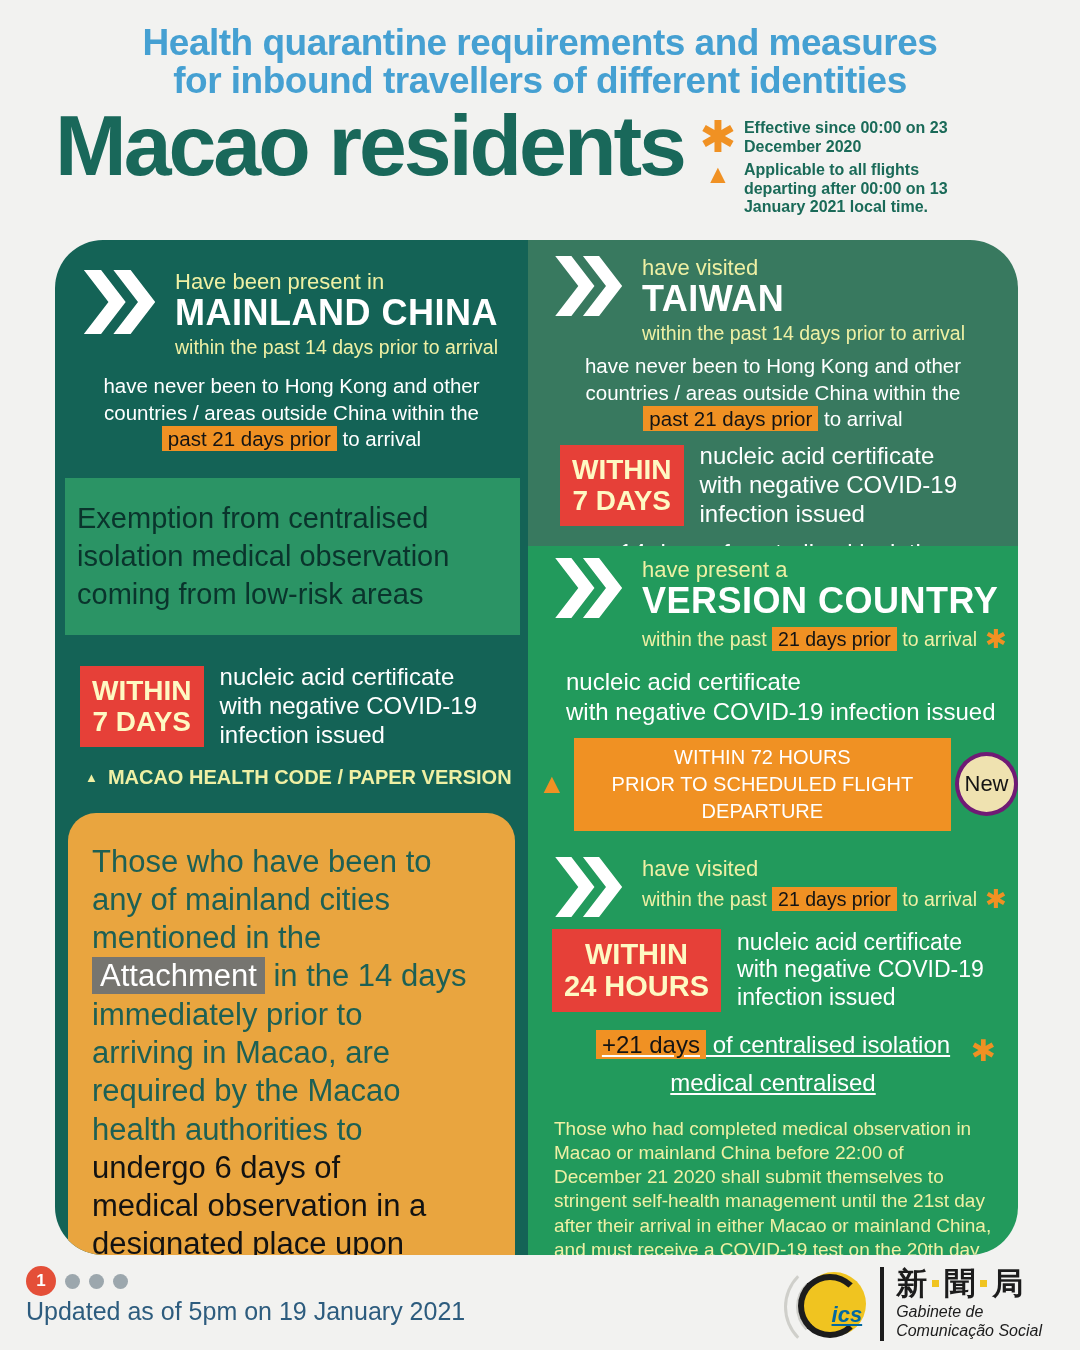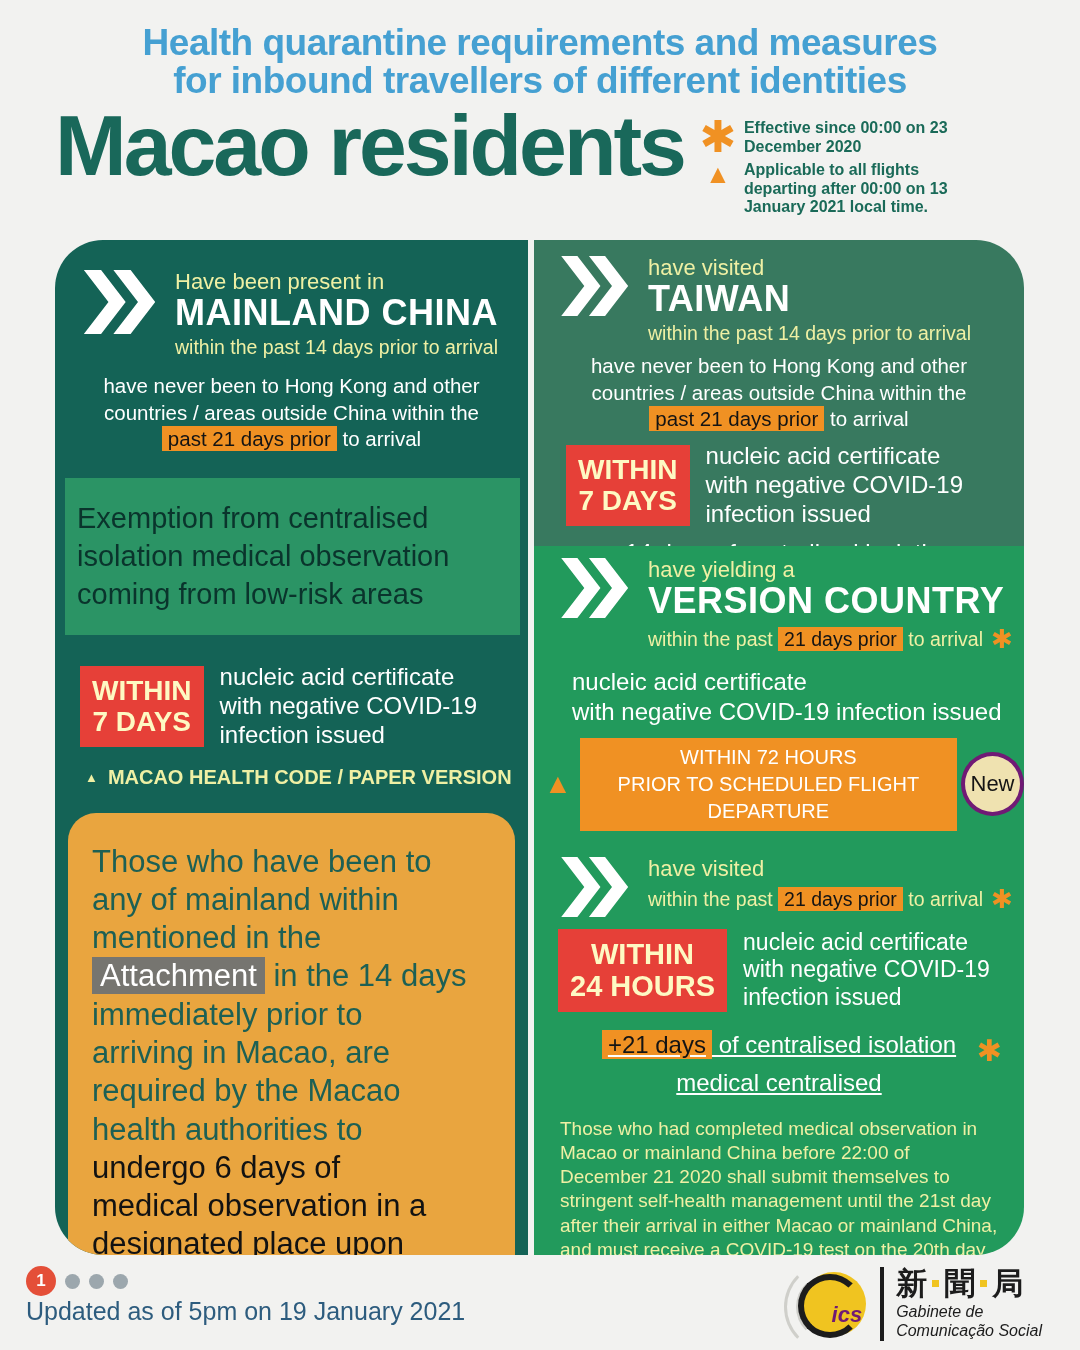--- a/index.html
+++ b/index.html
@@ -12,21 +12,21 @@
   .title-row { display:flex; margin:4px 0 0 55px; }
   .page-title { margin:0; font-size:86px; line-height:0.95; font-weight:bold; color:#19685a; letter-spacing:-3px; }
   .header-notes { margin-left:14px; margin-top:14px; width:280px; }
   .note { display:flex; align-items:flex-start; margin-bottom:4px; }
   .note-marker { color:#f09123; flex:0 0 40px; text-align:center; }
   .note-marker.asterisk { font-size:44px; line-height:0.8; }
   .note-marker.triangle { font-size:26px; line-height:1; }
   .note-text { color:#1a6a58; font-weight:bold; font-size:16px; line-height:1.18;margin-left:6px; }
 
   
-  .columns { position:absolute; top:240px; left:55px; width:973px; height:1015px; display:flex; gap:6px; }
+  .columns { position:absolute; top:240px; left:55px; width:973px; height:1015px; display:flex; }
   .left-panel { width:473px; background:#146356; border-radius:48px 0 0 48px; box-sizing:border-box; overflow:hidden; }
   .right-col { width:490px; display:flex; flex-direction:column; }
   .taiwan-panel { height:306px; background:#38795f; border-radius:0 48px 0 0; overflow:hidden; }
   .green-panel { height:709px; background:#229a5c; border-radius:0 0 48px 0; overflow:hidden; }
 
   .ml { white-space:pre-line; }
 
   .section-head { display:flex; align-items:flex-start; }
   .chevron { flex:0 0 auto; }
   .head-text { margin-left:14px; }
@@ -91,21 +91,21 @@
   .gcs-logo { position:absolute; right:38px; top:1262px; display:flex; align-items:center; height:84px; }
   .arcs { position:relative; width:36px; height:84px; }
   .arc { position:absolute; border:3px solid #cfcfca; border-radius:50%;
          border-top-color:transparent; border-right-color:transparent; border-bottom-color:transparent; }
   .arc1 { width:84px; height:84px; left:0; top:0; }
   .arc2 { width:60px; height:60px; left:12px; top:12px; }
   .arc3 { width:38px; height:38px; left:23px; top:23px; }
   .gcs-circle { position:relative; width:64px; height:64px; background:#f0c420; border-radius:50%; margin-left:-18px; }
   .gcs-g-arc { position:absolute; left:-4px; top:2px; width:52px; height:52px; border:6px solid #1c1c1c;
                border-right-color:transparent; border-radius:50%; }
-  .gcs-monogram { position:absolute; right:4px; bottom:8px; color:#701a75; font-weight:bold; font-size:22px; font-style:italic; }
+  .gcs-monogram { position:absolute; right:4px; bottom:8px; color:#0369a1; font-weight:bold; font-size:22px; font-style:italic;text-decoration:underline; }
   .logo-bar { width:4px; height:74px; background:#1c1c1c; margin:0 12px 0 14px; }
   .logo-cn { display:flex; align-items:center; gap:5px; color:#1c1c1c; font-weight:bold; font-size:31px; line-height:1; }
   .cn-sq { width:7px; height:7px; background:#f0c420; }
   .logo-pt { color:#1c1c1c; font-style:italic; font-size:16px; line-height:1.15; margin-top:4px; }
 </style>
 </head>
 <body>
 
 <div class="poster">
 
@@ -157,21 +157,21 @@
         <div class="badge-side ml">nucleic acid certificate
 with negative COVID-19
 infection issued</div>
       </div>
       <div class="bullet-row">
         <span class="tri-small">▲</span>
         <span>MACAO HEALTH CODE / PAPER VERSION</span>
       </div>
       <div class="notice-box">
         <span class="notice-teal ml">Those who have been to
-any of mainland within
+any of mainland cities
 mentioned in the</span><br>
         <span class="attachment-chip">Attachment</span><span class="notice-teal"> in the 14 days</span><br>
         <span class="notice-teal ml">immediately prior to
 arriving in Macao, are
 required by the Macao
 health authorities to</span><br>
         <span class="notice-black ml">undergo 6 days of
 medical observation in a
 designated place upon
 arrival.</span>
@@ -211,21 +211,21 @@
       </section>
 
       <section class="green-panel">
 
         <div class="section-head">
           <svg class="chevron" width="74" height="60" viewBox="0 0 62 52">
             <polygon points="0,0 14,0 34,26 14,52 0,52 20,26" fill="#ffffff"></polygon>
             <polygon points="24,0 38,0 58,26 38,52 24,52 44,26" fill="#ffffff"></polygon>
           </svg>
           <div class="head-text">
-            <div class="kicker">have yielding a</div>
+            <div class="kicker">have present a</div>
             <div class="sec-title">VERSION COUNTRY</div>
             <div class="sec-sub">
               <span>within the past </span><span class="hl">21 days prior</span><span> to arrival</span><span class="sub-asterisk">✱</span>
             </div>
           </div>
         </div>
         <div class="cert-lines ml">nucleic acid certificate
 with negative COVID-19 infection issued</div>
         <div class="deadline-row">
           <span class="deadline-tri">▲</span>

